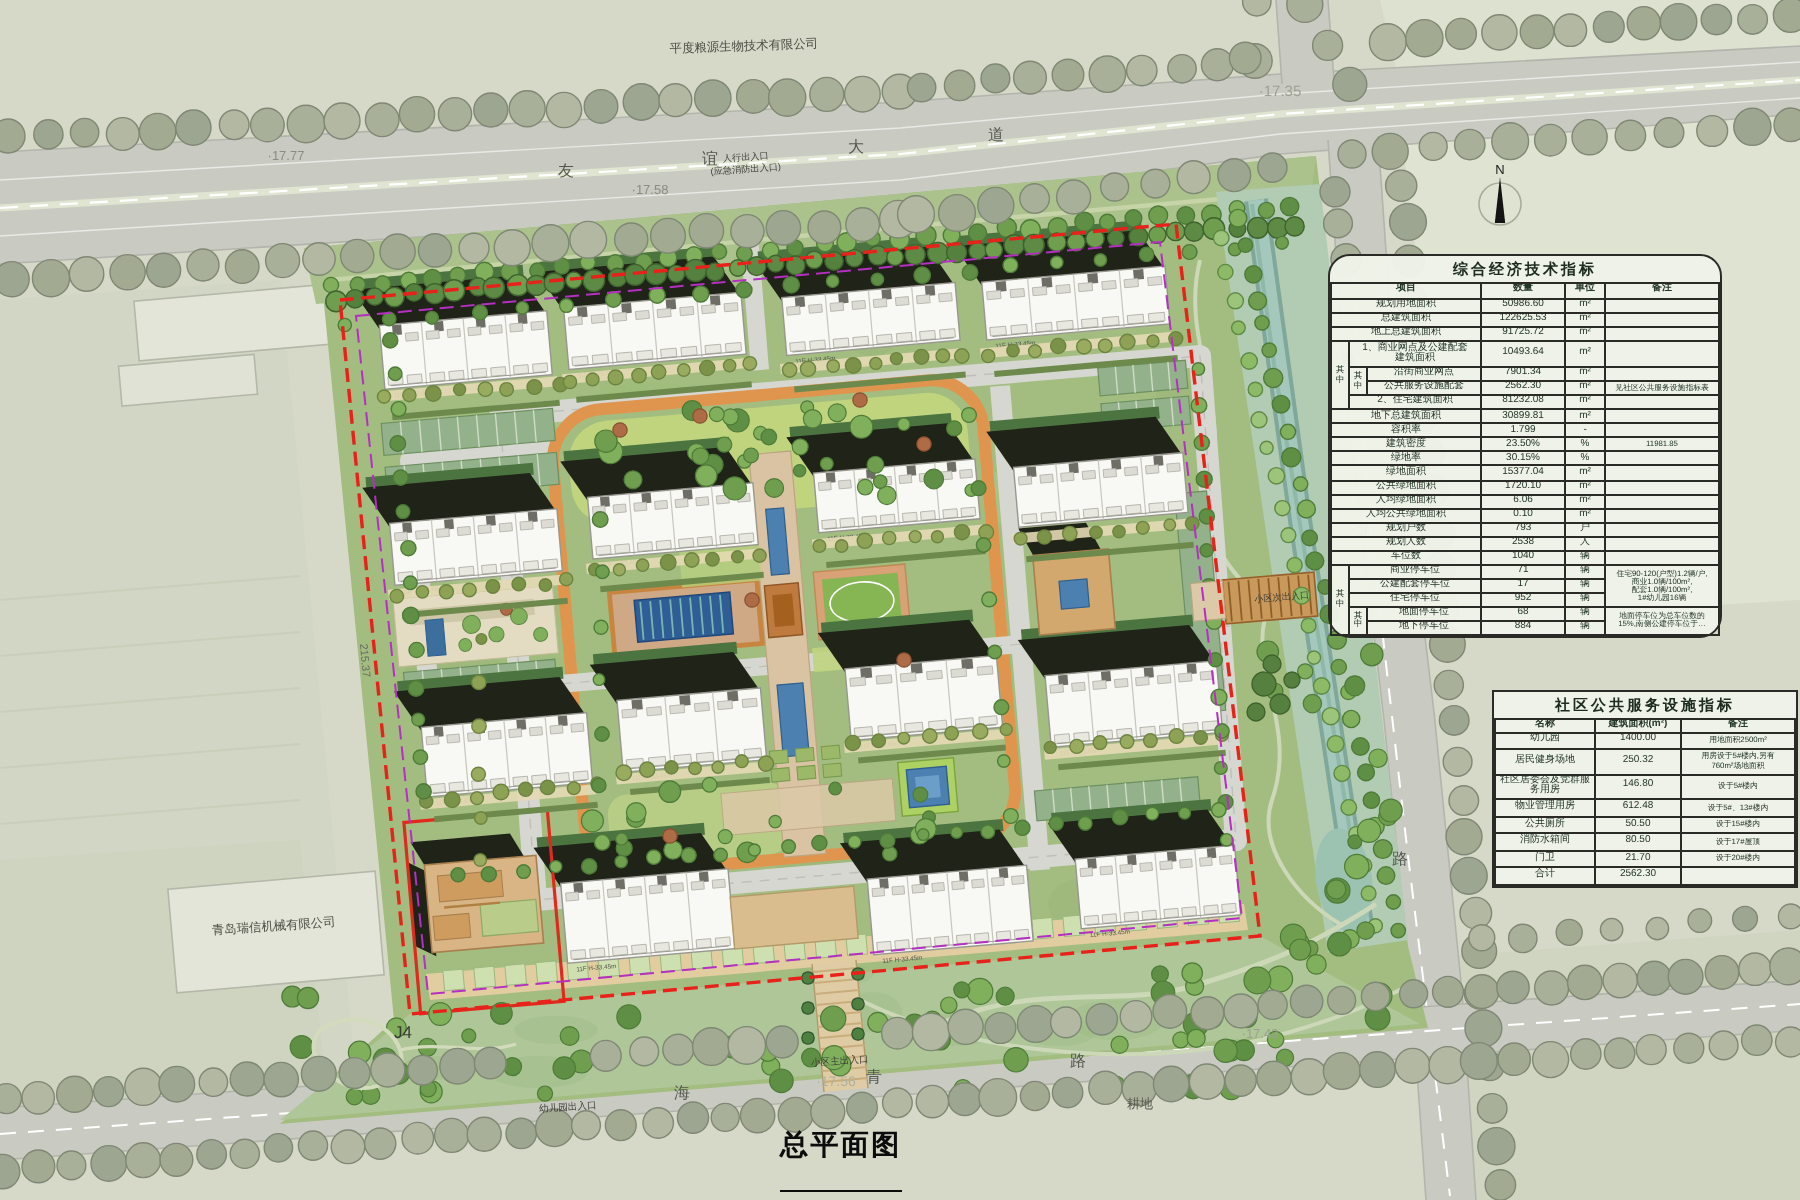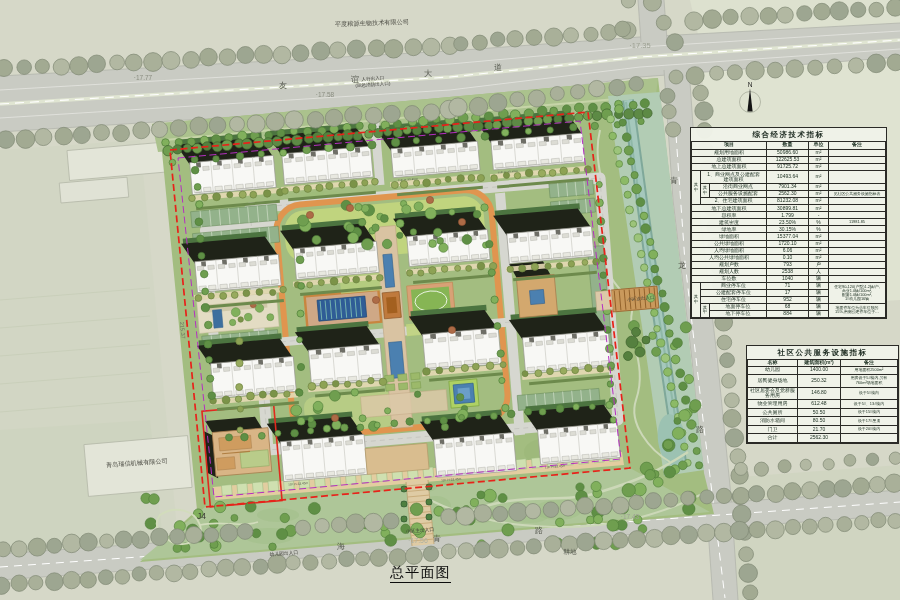--- a/index.html
+++ b/index.html
@@ -9,22 +9,22 @@
 .ttitle{font-size:7.5px;text-align:center;color:#1c2a20;font-weight:bold;
   padding:1.5px 0 1px 0;letter-spacing:1.5px;}
 .tbl table{border-collapse:collapse;font-size:5px;color:#223527;
   table-layout:fixed;width:100%;}
 .tbl td{border:0.55px solid #2a2a26;text-align:center;padding:0;line-height:1.12;
   overflow:hidden;}
 .tbl .hd{font-weight:bold;}
 .tbl .nt{font-size:3.9px;line-height:1.05;}
 .tbl .zh{font-size:4.3px;}
 #title{position:absolute;left:390px;top:566px;font-size:14px;line-height:13px;
-  font-weight:normal;color:#0c0c0c;letter-spacing:1.2px;
-  border-bottom:1.7px solid #0c0c0c;padding-bottom:3px;}
+  font-weight:bold;color:#0c0c0c;letter-spacing:1.2px;
+  border-bottom:1.7px solid #0c0c0c;padding-bottom:16px;}
 </style></head>
 <body>
 <div id="stage">
 
 <svg width="900" height="600" viewBox="0 0 900 600">
       <rect width="900" height="600" fill="#d6d8c8"></rect>
       <polygon points="0.0,150.0 140.0,140.0 180.0,560.0 0.0,580.0" fill="#d2d6c4"></polygon>
       <polygon points="0.0,430.0 150.0,420.0 165.0,560.0 0.0,575.0" fill="#ced4c0"></polygon>
       <polygon points="690.0,0.0 900.0,0.0 900.0,135.0 725.0,150.0" fill="#dde1cf"></polygon>
       <polygon points="700.0,60.0 900.0,45.0 900.0,300.0 730.0,310.0" fill="#dfe3d1"></polygon>
@@ -1624,21 +1624,21 @@
       <text x="437" y="541" font-size="8" fill="#55584e" text-anchor="middle">青</text>
       <text x="539" y="533" font-size="8" fill="#55584e" text-anchor="middle">路</text>
       <text x="284" y="555" font-size="4.8" fill="#3c3c36" text-anchor="middle" transform="rotate(-4 284 555)">幼儿园出入口</text>
       <text x="420" y="532" font-size="4.8" fill="#3c3c36" text-anchor="middle" transform="rotate(-4 420 532)">小区主出入口</text>
       <text x="641" y="300" font-size="4.6" fill="#3c3c36" text-anchor="middle" transform="rotate(-5 641 300)">小区次出入口</text>
       <text x="570" y="554" font-size="6.5" fill="#55584e" text-anchor="middle">耕地</text>
       <text x="197" y="519" font-size="8.5" fill="#3a3a34">J4</text>
       <text x="180" y="322" font-size="5.5" fill="#6a6a60" transform="rotate(85 180 322)">215.37</text>
     </svg>
 
-<div class="tbl" style="left:690px;top:127px;width:195px;">
+<div class="tbl" style="left:664px;top:127px;width:195px;border-radius:11px;">
       <div class="ttitle">综合经济技术指标</div>
       <table style="width:100%">
         <colgroup>
           <col style="width:9px">
           <col style="width:9px">
           <col style="width:57px">
           <col style="width:42px">
           <col style="width:20px">
           <col>
         </colgroup>

